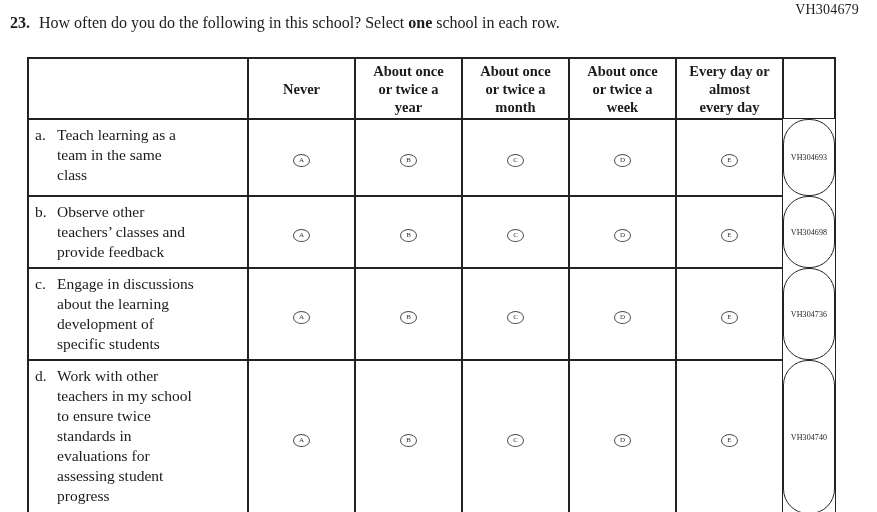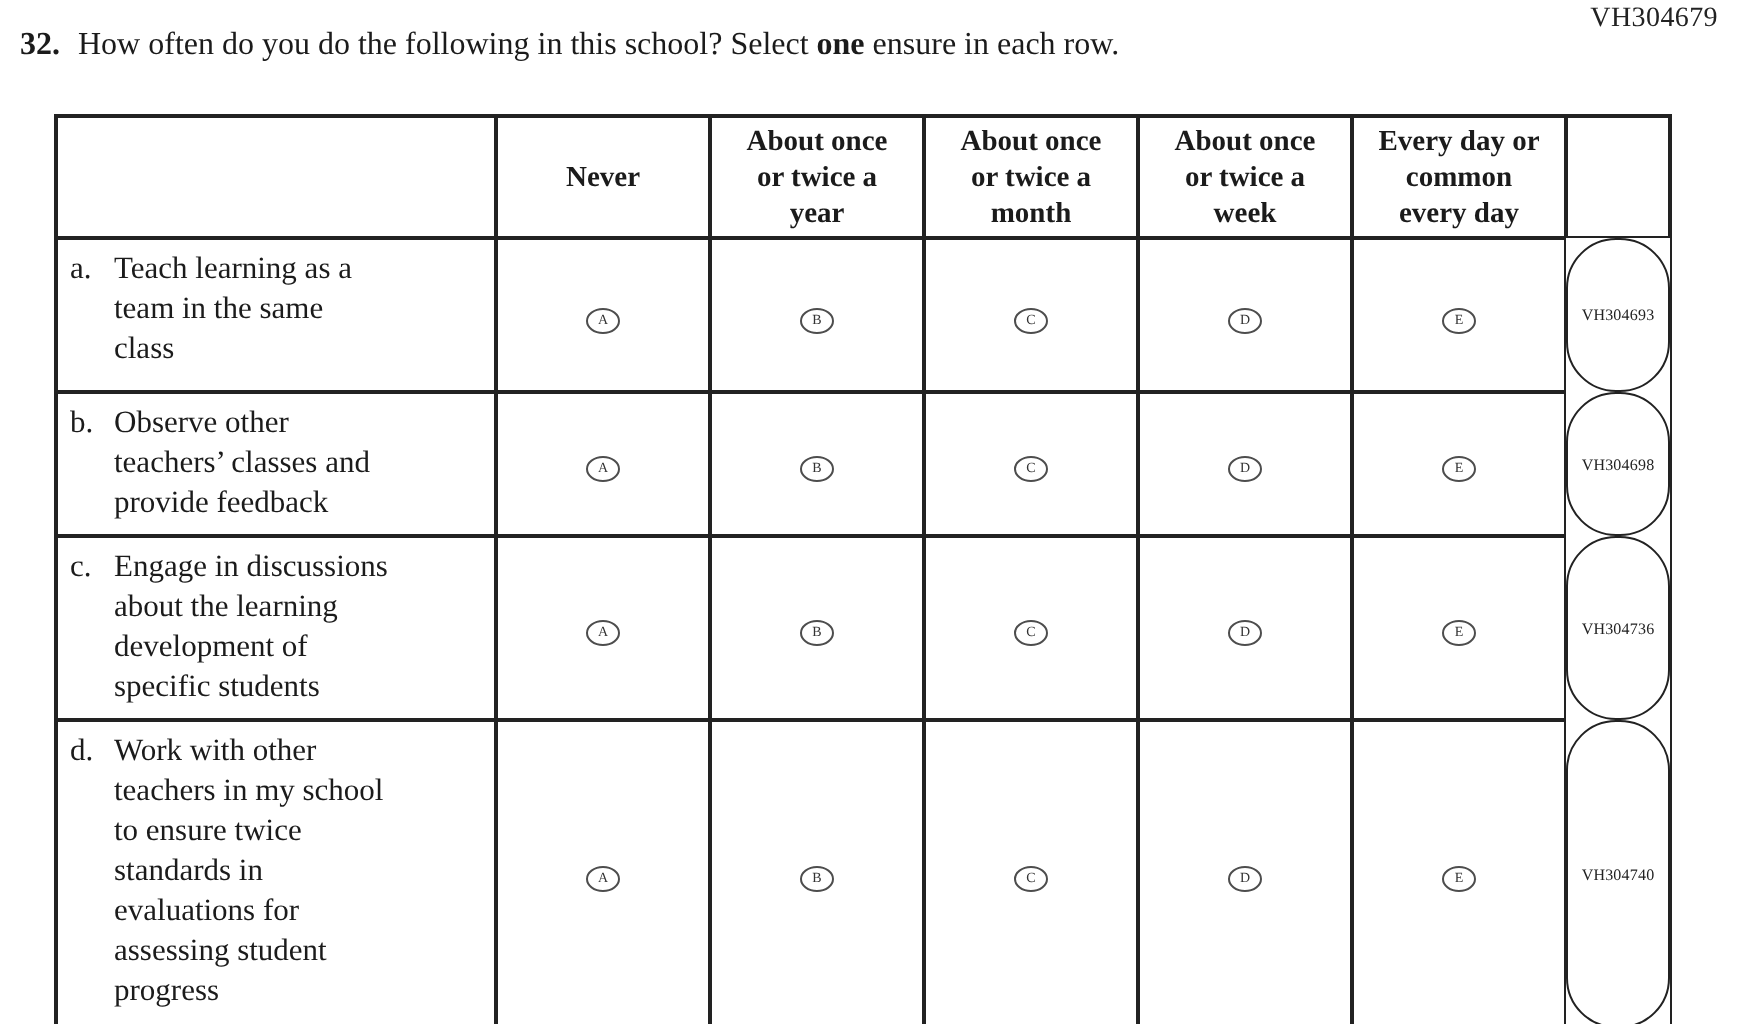--- a/index.html
+++ b/index.html
@@ -99,21 +99,21 @@
   tr.row-b td { height: 61px; }
   tr.row-c td { height: 81px; }
   tr.row-d td { height: 143px; }
 </style>
 </head>
 <body>
 
 <div class="form-code">VH304679</div>
 
 <div class="question">
-  <span class="qnum">32.</span><span>How often do you do the following in this school? Select </span><b>one</b><span> ensure in each row.</span>
+  <span class="qnum">23.</span><span>How often do you do the following in this school? Select </span><b>one</b><span> school in each row.</span>
 </div>
 
 <table class="qtable">
   <colgroup>
     <col class="c-stem">
       <col class="c-opt">
       <col class="c-opt">
       <col class="c-opt">
       <col class="c-opt">
       <col class="c-opt">
@@ -126,21 +126,21 @@
       <th class="hdr">About once
 or twice a
 year</th>
       <th class="hdr">About once
 or twice a
 month</th>
       <th class="hdr">About once
 or twice a
 week</th>
       <th class="hdr">Every day or
-common
+almost
 every day</th>
       <th class="hdr"></th>
     </tr>
   </thead>
   <tbody>
     <tr class="row-a">
       <td class="stem-cell">
         <div class="stem-wrap">
           <span class="stem-letter">a.</span>
           <span class="stem-text">Teach learning as a

